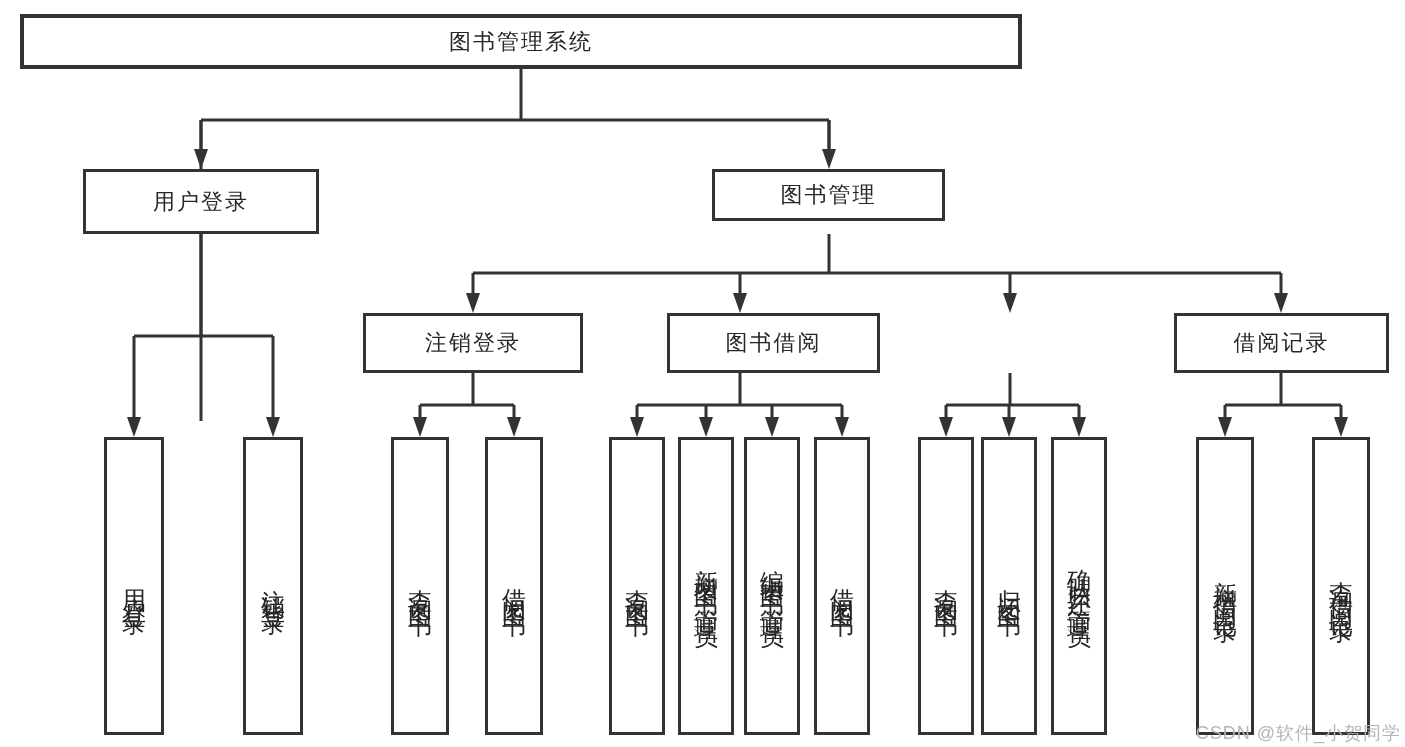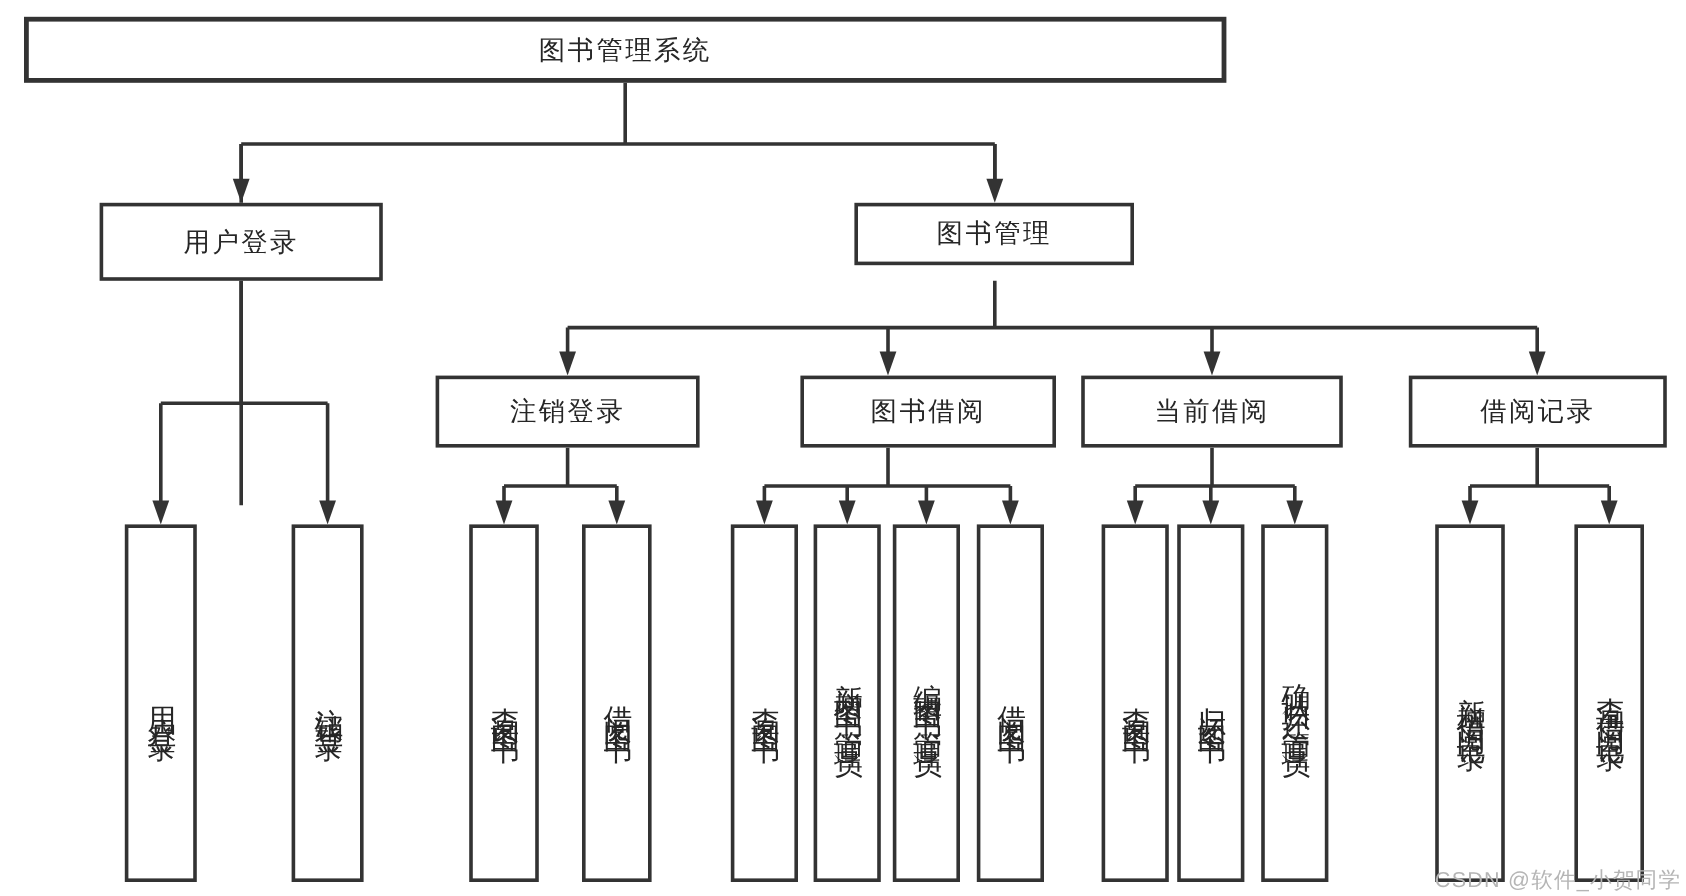--- a/index.html
+++ b/index.html
@@ -84,23 +84,20 @@
   <div class="box hdr" style="left:712px;top:169px;width:233px;height:52px;">
     <span>图书管理</span>
   </div>
 
   <div class="box hdr" style="left:363px;top:313px;width:220px;height:60px;">
     <span>注销登录</span>
   </div>
   <div class="box hdr" style="left:633px;top:313px;width:213px;height:60px;margin-left:34px;">
     <span>图书借阅</span>
   </div>
-  <div class="box hdr" style="left:901px;top:313px;width:218px;height:60px;">
-    <span>当前借阅</span>
-  </div>
   <div class="box hdr" style="left:1174px;top:313px;width:215px;height:60px;">
     <span>借阅记录</span>
   </div>
 
   <div class="box leaf" style="left:104px;top:437px;width:60px;height:298px;">
     <span class="vtext">用户登录</span>
   </div>
   <div class="box leaf" style="left:243px;top:437px;width:60px;height:298px;">
     <span class="vtext">注销登录</span>
   </div>

